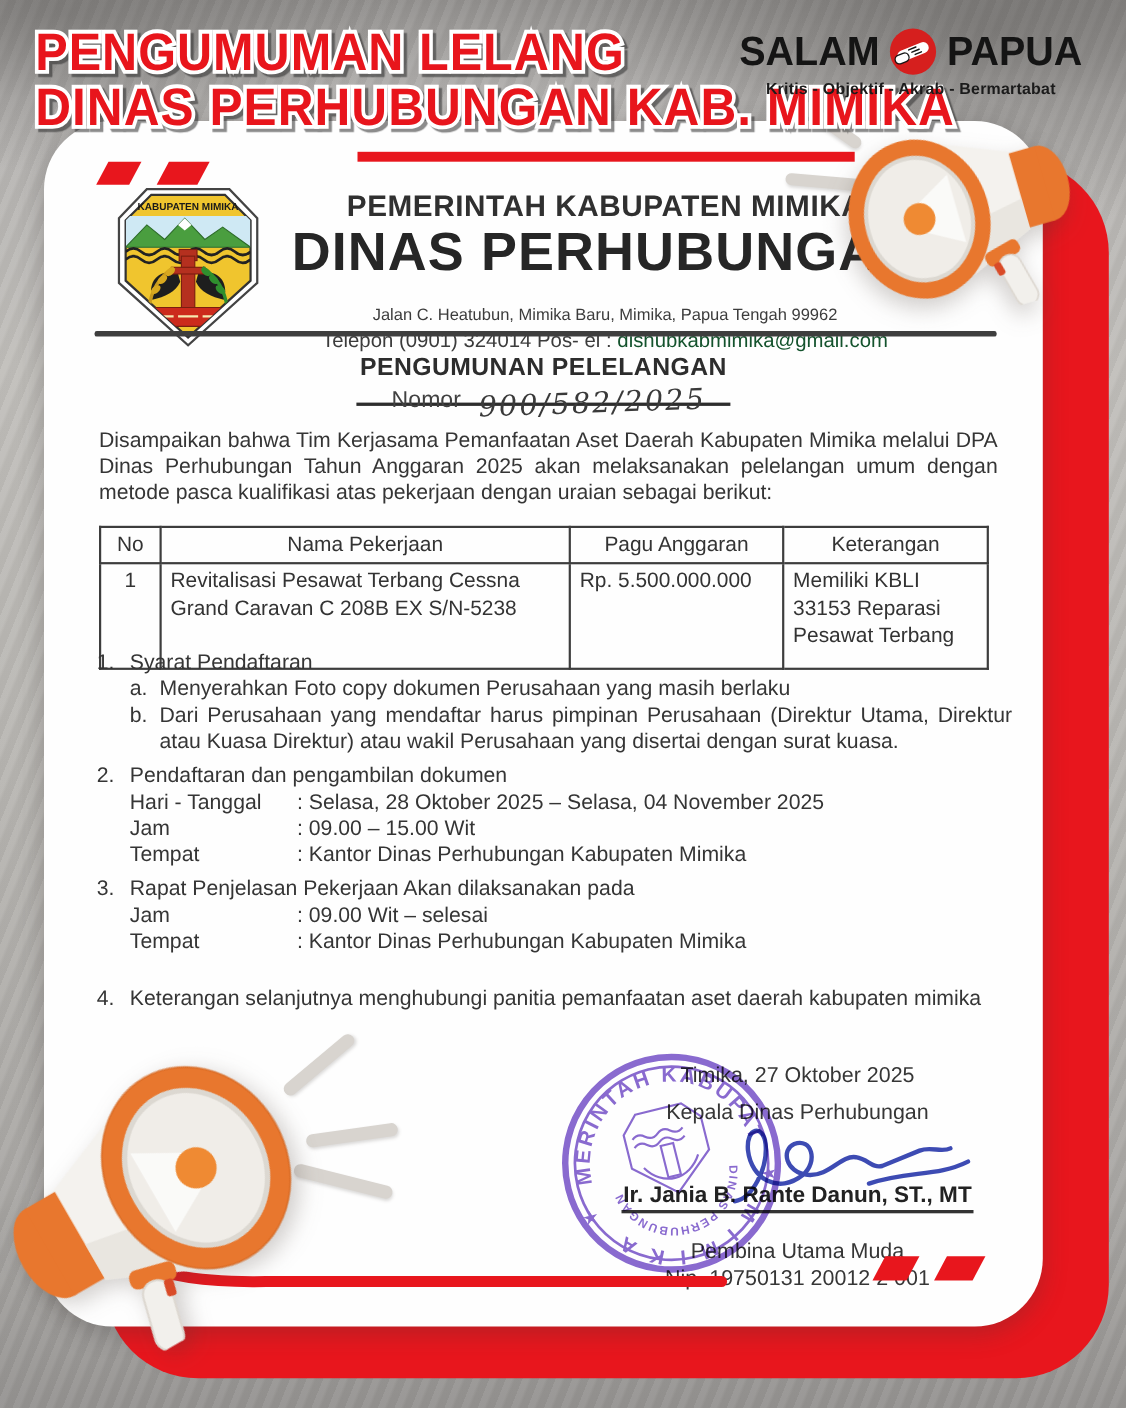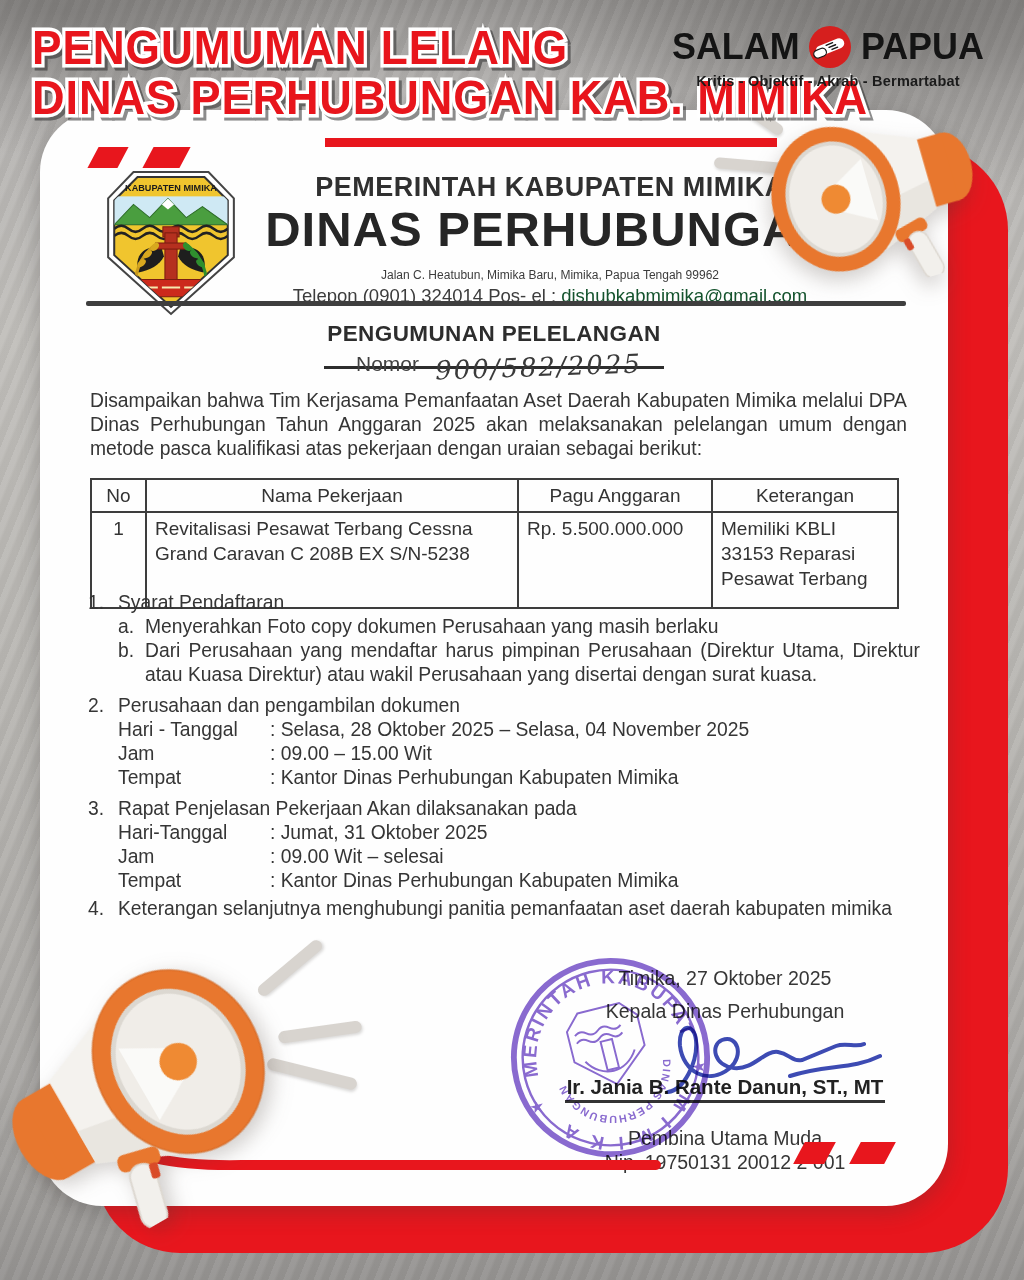--- a/index.html
+++ b/index.html
@@ -29,21 +29,21 @@
   .p-bar{background:#e8161d;transform:skewX(-28deg);z-index:3;}
   .top-red-line{left:325px;top:138px;width:452px;height:9px;background:#e8161d;z-index:4;}
   .stick{background:#d8d4cf;border-radius:7px;height:12px;z-index:5;box-shadow:1px 2px 3px rgba(80,75,70,.2);}
   .swoosh{left:100px;top:1125px;z-index:4;}
   .mega{z-index:6;filter:drop-shadow(4px 8px 10px rgba(70,60,50,.25));}
   
   .crest{left:104px;top:170px;z-index:2;}
   .lh-text{left:250px;top:172px;width:600px;text-align:center;z-index:2;color:#303030;}
   .lh-gov{font-size:27px;font-weight:bold;letter-spacing:.5px;}
   .lh-agency{font-size:49px;font-weight:800;color:#262626;letter-spacing:1px;line-height:1.04;margin-top:1px;}
-  .lh-addr{font-size:12px;color:#3c3c3c;margin-top:13px;}
+  .lh-addr{font-size:15px;color:#3c3c3c;margin-top:23px;}
   .lh-contact{font-size:18.5px;color:#3c3c3c;margin-top:3px;}
   .email{color:#14532d;cursor:pointer;}
   .lh-rule{left:86px;top:301px;width:820px;height:5px;background:#3e3e3e;border-radius:2px;z-index:2;}
   
   .doc-title-wrap{left:40px;top:321px;width:908px;text-align:center;z-index:2;}
   .doc-title{display:inline-block;font-size:22.5px;font-weight:bold;color:#2d2d2d;
       border-bottom:3px solid #2d2d2d;padding:0 3px 19px;letter-spacing:.4px;}
   .nomor{left:356px;top:352px;z-index:2;display:flex;align-items:flex-start;}
   .nomor-label{font-size:21px;color:#414141;}
   .hand{font-family:"DejaVu Serif",serif;font-style:italic;font-size:26px;color:#3a3a3a;
@@ -196,45 +196,41 @@
   </div>
   <div class="sub">
     <span class="sub-label">b.</span>
     <span class="sub-just">Dari Perusahaan yang mendaftar harus pimpinan Perusahaan (Direktur Utama, Direktur atau Kuasa Direktur) atau wakil Perusahaan yang disertai dengan surat kuasa.</span>
   </div>
 </div>
 
 <div class="abs items" style="top:694px;">
   <div class="it-row">
     <span class="it-no">2.</span>
-    <span>Perusahaan dan pengambilan dokumen</span>
+    <span>Pendaftaran dan pengambilan dokumen</span>
   </div>
   <div class="frow">
       <span class="fkey">Hari - Tanggal</span>
       <span>: Selasa, 28 Oktober 2025 – Selasa, 04 November 2025</span>
     </div>
   <div class="frow">
       <span class="fkey">Jam</span>
       <span>: 09.00 – 15.00 Wit</span>
     </div>
   <div class="frow">
       <span class="fkey">Tempat</span>
       <span>: Kantor Dinas Perhubungan Kabupaten Mimika</span>
     </div>
 </div>
 
 <div class="abs items" style="top:797px;">
   <div class="it-row">
     <span class="it-no">3.</span>
     <span>Rapat Penjelasan Pekerjaan Akan dilaksanakan pada</span>
   </div>
-  <div class="frow">
-      <span class="fkey">Hari-Tanggal</span>
-      <span>: Jumat, 31 Oktober 2025</span>
-    </div>
   <div class="frow">
       <span class="fkey">Jam</span>
       <span>: 09.00 Wit – selesai</span>
     </div>
   <div class="frow">
       <span class="fkey">Tempat</span>
       <span>: Kantor Dinas Perhubungan Kabupaten Mimika</span>
     </div>
 </div>
 

